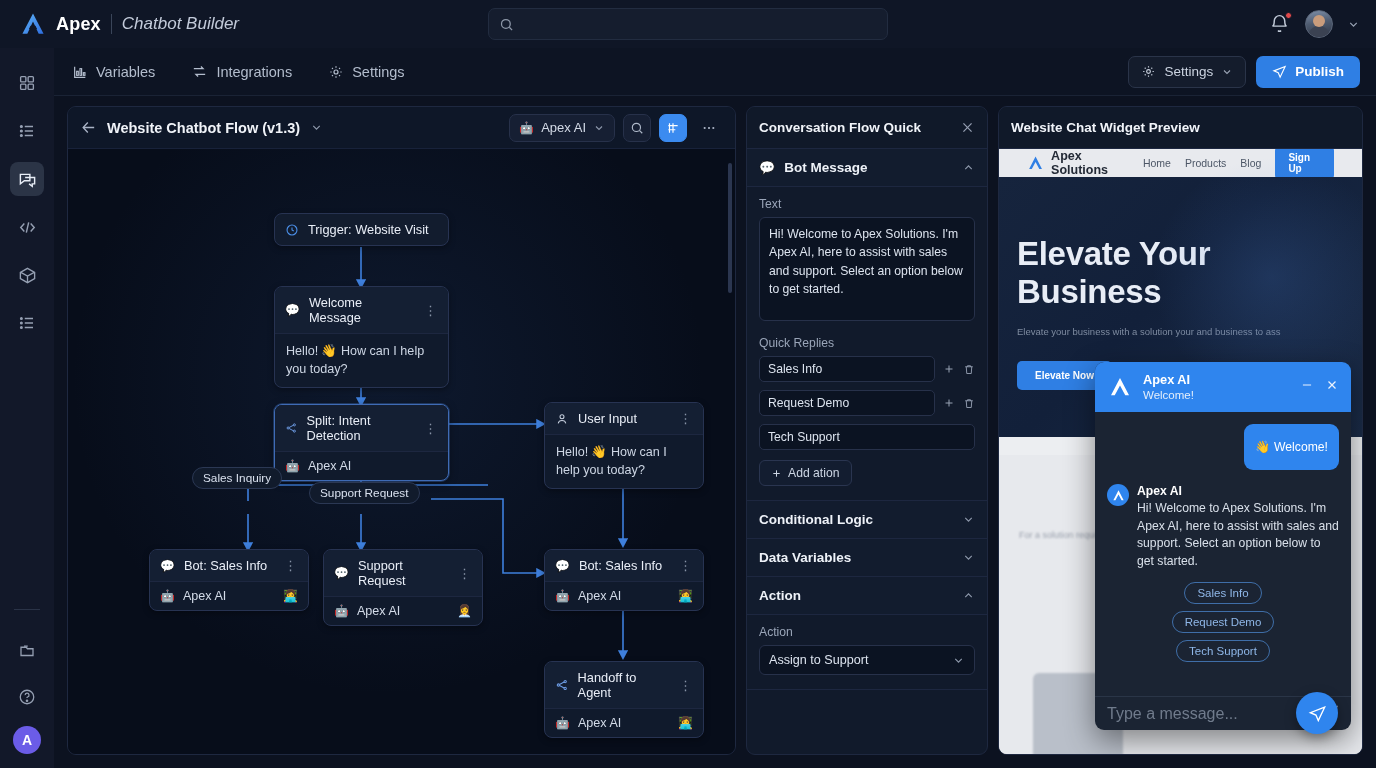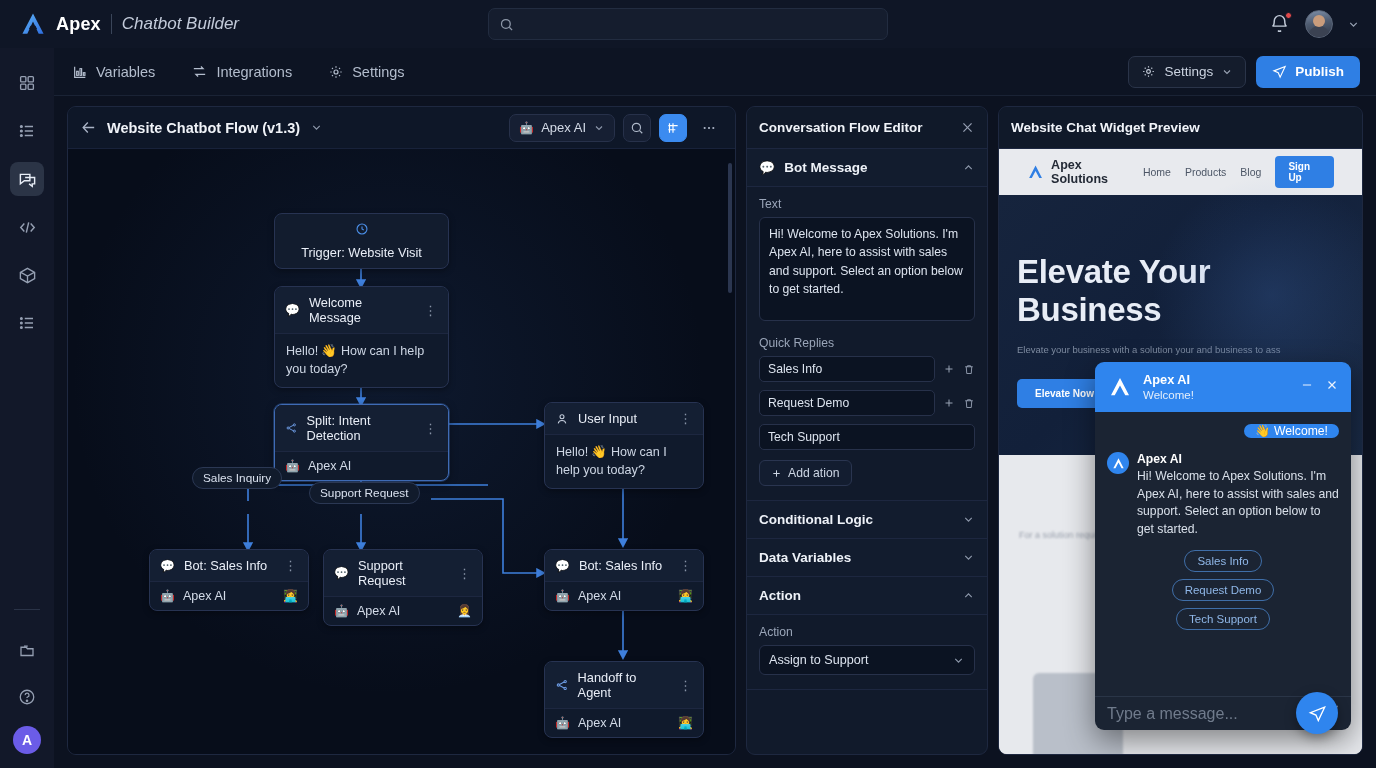--- a/index.html
+++ b/index.html
@@ -178,21 +178,21 @@
   }
   .node-foot {
     display: flex; align-items: center; gap: 8px;
     padding: 7px 10px; font-size: 12.6px; color: #d3dbe8;
     border-top: 1px solid #1d2740;
   }
   .node-foot .right-emoji { margin-left: auto; font-size: 12px; }
   .node.trigger {
     border-radius: 8px; background: #121c2e;
   }
-  .node.trigger .node-head { background: transparent; flex-direction: column; }
+  .node.trigger .node-head { background: transparent; }
   .node.highlight { border-color: #3f6bb5; box-shadow: 0 0 0 1px rgba(70,120,200,.35), 0 2px 8px rgba(0,0,0,.4); }
 
   .edge-label {
     position: absolute;
     background: #111b2c; border: 1px solid #2b3854; border-radius: 12px;
     padding: 3px 10px; font-size: 11.8px; color: #d8e0ee; white-space: nowrap;
   }
 
   
   .editor-panel {
@@ -250,21 +250,21 @@
     background: #111a2b; border: 1px solid #1e2840; border-radius: 9px;
     display: flex; flex-direction: column; overflow: hidden; position: relative;
   }
   .preview-head {
     height: 42px; flex: 0 0 42px; display: flex; align-items: center;
     padding: 0 12px; border-bottom: 1px solid #1d2740; background: #101929;
   }
   .preview-title { font-size: 13.5px; font-weight: bold; color: #f1f4f9; }
   .site { position: relative; flex: 1 1 auto; background: #eceef1; overflow: hidden; }
   .site-nav {
-    height: 46px; background: #e8eaee; display: flex; align-items: center;
+    height: 28px; background: #e8eaee; display: flex; align-items: center;
     padding: 0 28px; gap: 14px;
   }
   .site-brand { display: flex; align-items: center; gap: 7px; }
   .site-brand-name { font-size: 12.5px; font-weight: bold; color: #232a36; }
   .site-link { font-size: 10.5px; color: #4c5666; }
   .site-cta {
     margin-left: auto; background: #2f7fe4; color: #fff; font-size: 10px;
     font-weight: bold; padding: 5px 13px; border-radius: 4px;
   }
   .site-hero {
@@ -306,21 +306,21 @@
   .widget-av {
     width: 26px; height: 26px; display: flex; align-items: center; justify-content: center;
   }
   .widget-name { font-size: 12.8px; font-weight: bold; color: #fff; line-height: 1.25; }
   .widget-status { font-size: 11.5px; color: #e3eefb; line-height: 1.25; }
   .widget-head-actions { margin-left: auto; display: flex; align-items: center; gap: 11px; color: #eaf2fd; }
   .widget-body { flex: 1 1 auto; padding: 12px 12px 0; overflow: hidden; }
   .bubble-user {
     margin-left: auto; width: fit-content; max-width: 76%;
     background: #2f85ee; color: #fff; font-size: 12.2px;
-    padding: 0 11px; border-radius: 9px; margin-bottom: 14px;
+    padding: 16px 11px; border-radius: 9px; margin-bottom: 14px;
   }
   .bot-row { display: flex; gap: 8px; }
   .bot-av {
     flex: 0 0 22px; width: 22px; height: 22px; border-radius: 50%;
     background: #2f85ee; display: flex; align-items: center; justify-content: center;
   }
   .bot-name { font-size: 12.2px; font-weight: bold; color: #fff; margin-bottom: 2px; }
   .bot-text { font-size: 12.2px; color: #d9e0ea; line-height: 1.45; }
   .qr-chips { margin-top: 11px; display: flex; flex-direction: column; align-items: center; gap: 7px; }
   .chip {
@@ -691,21 +691,21 @@
             <span style="font-size:12px">🤖</span>
             <span>Apex AI</span>
             <span class="right-emoji">👩‍💻</span>
           </div>
         </div>
       </div>
     </div>
 
     <div class="editor-panel">
       <div class="editor-head">
-        <span class="editor-title">Conversation Flow Editor</span>
+        <span class="editor-title">Conversation Flow Quick</span>
         <span class="editor-close">
           <svg width="15" height="15" viewBox="0 0 24 24" fill="none" stroke="currentColor" stroke-width="1.9">
               <line x1="5.5" y1="5.5" x2="18.5" y2="18.5"></line>
               <line x1="18.5" y1="5.5" x2="5.5" y2="18.5"></line>
             </svg>
         </span>
       </div>
 
       <div class="section-head">
         <span style="font-size:13px">💬</span>

